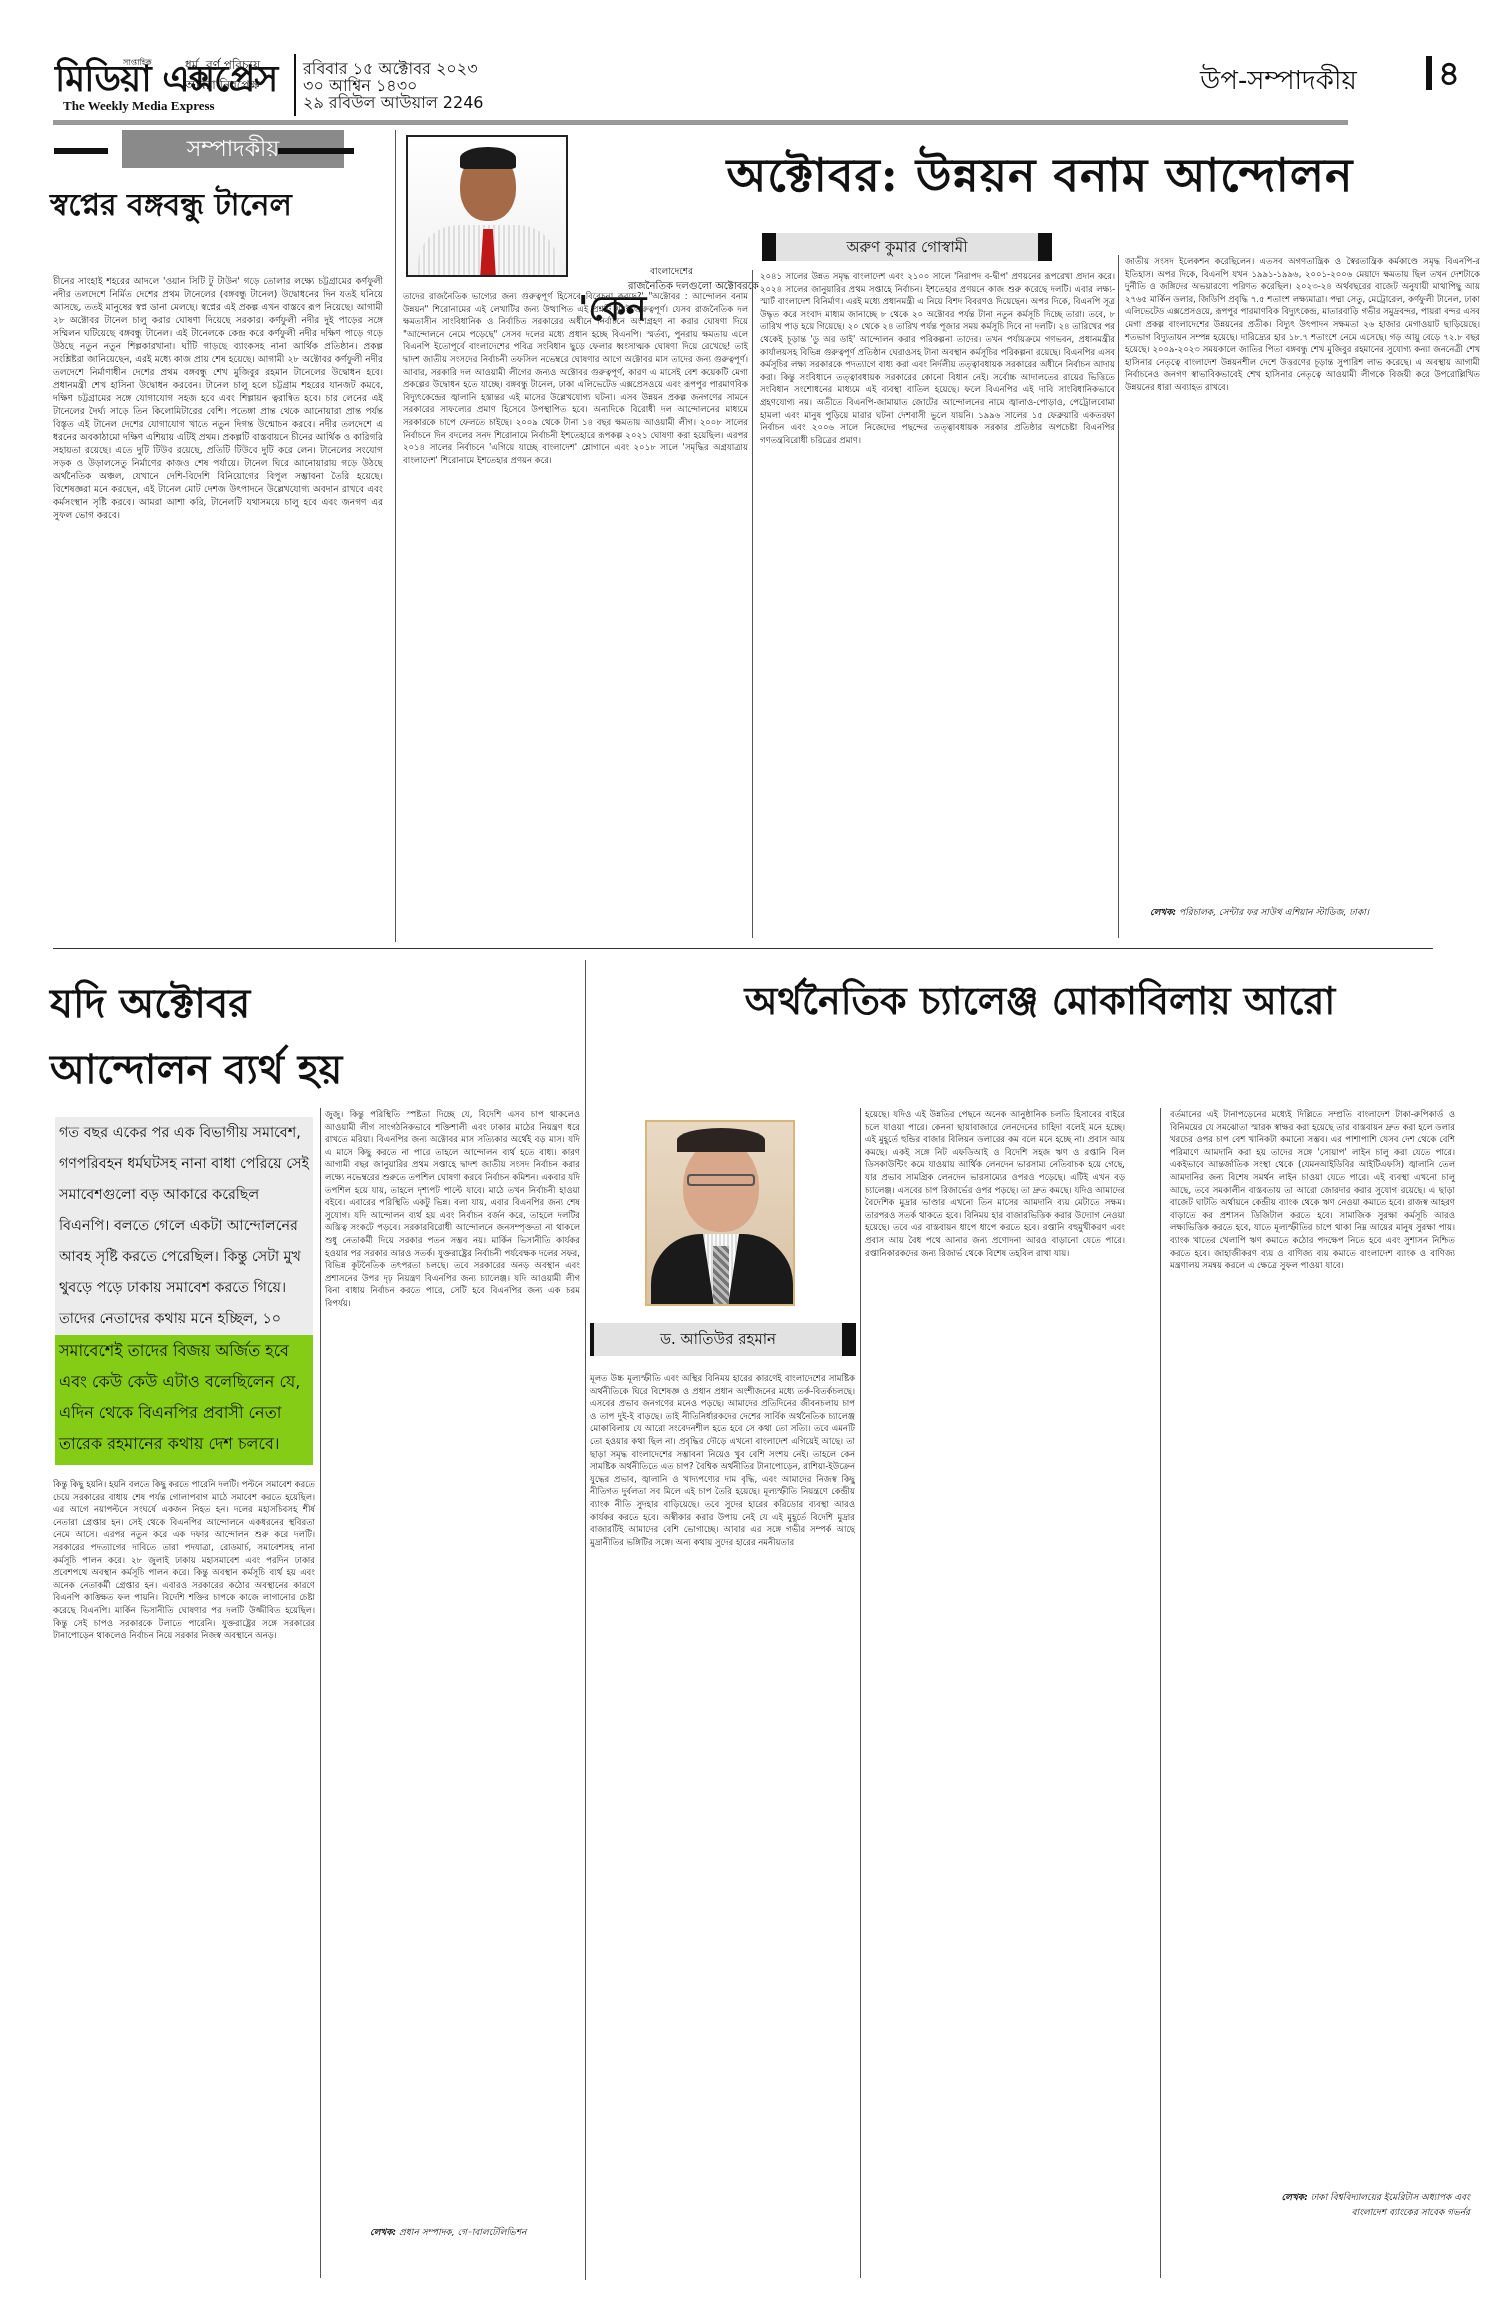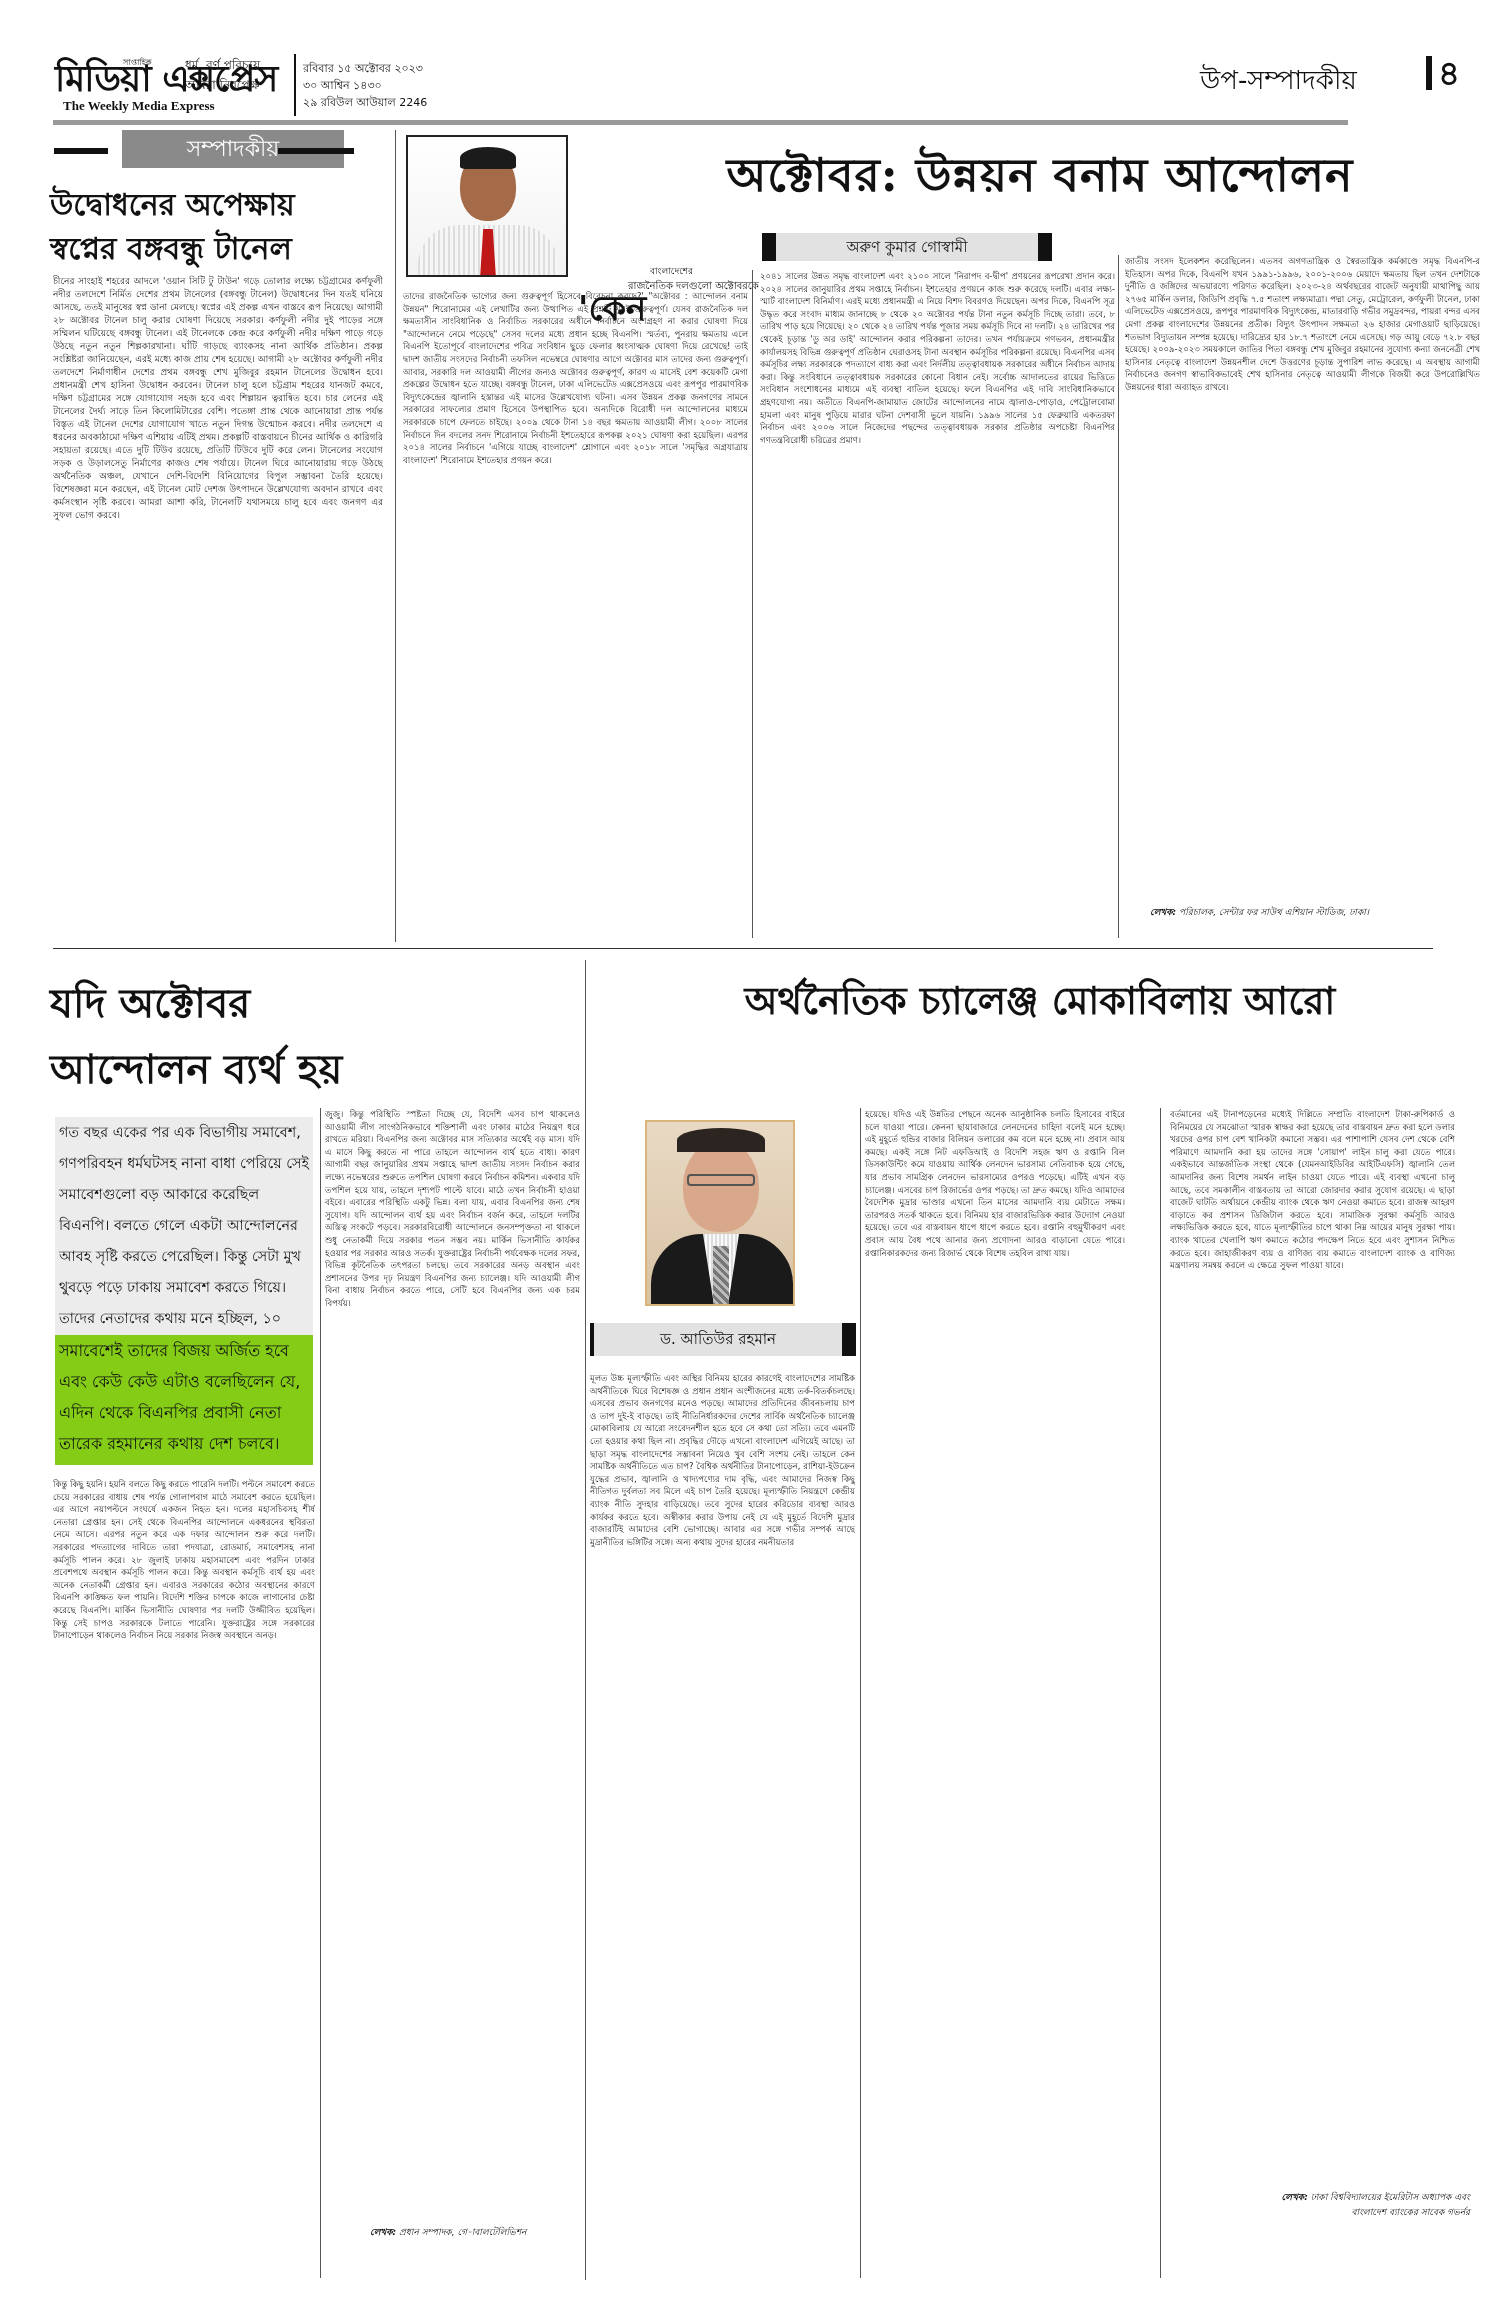--- a/index.html
+++ b/index.html
@@ -8,21 +8,21 @@
 
   .abs { position: absolute; }
 
   
   .mast-logo { left: 55px; top: 52px; width: 235px; height: 62px; }
   .mast-logo .tag-small { position: absolute; left: 68px; top: 4px; font-size: 8px; }
   .mast-logo .tag-right { position: absolute; left: 130px; top: 4px; font-size: 12px; }
   .mast-logo .logo-bn { position: absolute; left: 0; top: 6px; font-size: 36px; font-weight: 900; letter-spacing: -1px; font-family: "DejaVu Serif", serif; line-height: 40px; }
   .mast-logo .logo-en { position: absolute; left: 8px; top: 46px; font-size: 13px; font-weight: bold; font-family: "Liberation Serif", serif; }
   .mast-divider { left: 294px; top: 54px; width: 2px; height: 62px; background: #111; }
-  .mast-dates { left: 303px; top: 60px; font-size: 11px; line-height: 17px; }
+  .mast-dates { left: 303px; top: 60px; font-size: 16px; line-height: 17px; }
   .mast-rule { left: 53px; top: 120px; width: 1295px; height: 5px; background: #999; }
   .page-section { left: 1200px; top: 60px; font-size: 26px; font-family: "DejaVu Sans", sans-serif; }
   .page-num { left: 1426px; top: 56px; font-size: 34px; font-weight: bold; border-left: 6px solid #111; padding-left: 6px; line-height: 34px; }
 
   
   .ed-label-wrap { left: 54px; top: 130px; width: 300px; height: 40px; }
   .ed-bar { position: absolute; top: 18px; width: 54px; height: 6px; background: #111; }
   .ed-bar.l { left: 0; } .ed-bar.r { right: 0; width: 76px; }
   .ed-label { position: absolute; left: 68px; top: 0; width: 222px; height: 38px; background: #8a8a8a; color: #fff; font-size: 22px; text-align: center; line-height: 38px; }
 
@@ -85,21 +85,20 @@
 <div class="abs page-section">উপ-সম্পাদকীয়</div>
 <div class="abs page-num">৪</div>
 <div class="abs mast-rule"></div>
 
 <div class="abs ed-label-wrap">
   <div class="ed-bar l"></div>
   <div class="ed-label">সম্পাদকীয়</div>
   <div class="ed-bar r"></div>
 </div>
 <div class="abs ed-headline">
-  <div>উদ্বোধনের অপেক্ষায়</div>
   <div>স্বপ্নের বঙ্গবন্ধু টানেল</div>
 </div>
 <div class="abs body-text" style="left:53px;top:275px;width:330px;height:660px;font-size:9px;line-height:13px;">চীনের সাংহাই শহরের আদলে 'ওয়ান সিটি টু টাউন' গড়ে তোলার লক্ষ্যে চট্টগ্রামের কর্ণফুলী নদীর তলদেশে নির্মিত দেশের প্রথম টানেলের (বঙ্গবন্ধু টানেল) উদ্বোধনের দিন যতই ঘনিয়ে আসছে, ততই মানুষের স্বপ্ন ডানা মেলছে। স্বপ্নের এই প্রকল্প এখন বাস্তবে রূপ নিয়েছে। আগামী ২৮ অক্টোবর টানেল চালু করার ঘোষণা দিয়েছে সরকার। কর্ণফুলী নদীর দুই পাড়ের সঙ্গে সম্মিলন ঘটিয়েছে বঙ্গবন্ধু টানেল। এই টানেলকে কেন্দ্র করে কর্ণফুলী নদীর দক্ষিণ পাড়ে গড়ে উঠছে নতুন নতুন শিল্পকারখানা। ঘাঁটি গাড়ছে ব্যাংকসহ নানা আর্থিক প্রতিষ্ঠান। প্রকল্প সংশ্লিষ্টরা জানিয়েছেন, এরই মধ্যে কাজ প্রায় শেষ হয়েছে। আগামী ২৮ অক্টোবর কর্ণফুলী নদীর তলদেশে নির্মাণাধীন দেশের প্রথম বঙ্গবন্ধু শেখ মুজিবুর রহমান টানেলের উদ্বোধন হবে। প্রধানমন্ত্রী শেখ হাসিনা উদ্বোধন করবেন। টানেল চালু হলে চট্টগ্রাম শহরের যানজট কমবে, দক্ষিণ চট্টগ্রামের সঙ্গে যোগাযোগ সহজ হবে এবং শিল্পায়ন ত্বরান্বিত হবে। চার লেনের এই টানেলের দৈর্ঘ্য সাড়ে তিন কিলোমিটারের বেশি। পতেঙ্গা প্রান্ত থেকে আনোয়ারা প্রান্ত পর্যন্ত বিস্তৃত এই টানেল দেশের যোগাযোগ খাতে নতুন দিগন্ত উন্মোচন করবে। নদীর তলদেশে এ ধরনের অবকাঠামো দক্ষিণ এশিয়ায় এটিই প্রথম। প্রকল্পটি বাস্তবায়নে চীনের আর্থিক ও কারিগরি সহায়তা রয়েছে। এতে দুটি টিউব রয়েছে, প্রতিটি টিউবে দুটি করে লেন। টানেলের সংযোগ সড়ক ও উড়ালসেতু নির্মাণের কাজও শেষ পর্যায়ে। টানেল ঘিরে আনোয়ারায় গড়ে উঠছে অর্থনৈতিক অঞ্চল, যেখানে দেশি-বিদেশি বিনিয়োগের বিপুল সম্ভাবনা তৈরি হয়েছে। বিশেষজ্ঞরা মনে করছেন, এই টানেল মোট দেশজ উৎপাদনে উল্লেখযোগ্য অবদান রাখবে এবং কর্মসংস্থান সৃষ্টি করবে। আমরা আশা করি, টানেলটি যথাসময়ে চালু হবে এবং জনগণ এর সুফল ভোগ করবে।</div>
 
 <div class="abs col-rule-v" style="left:395px;top:130px;height:812px;"></div>
 
 <div class="abs photo1">
   <div class="shirt"></div>
   <div class="face"></div>
   <div class="hair"></div>

